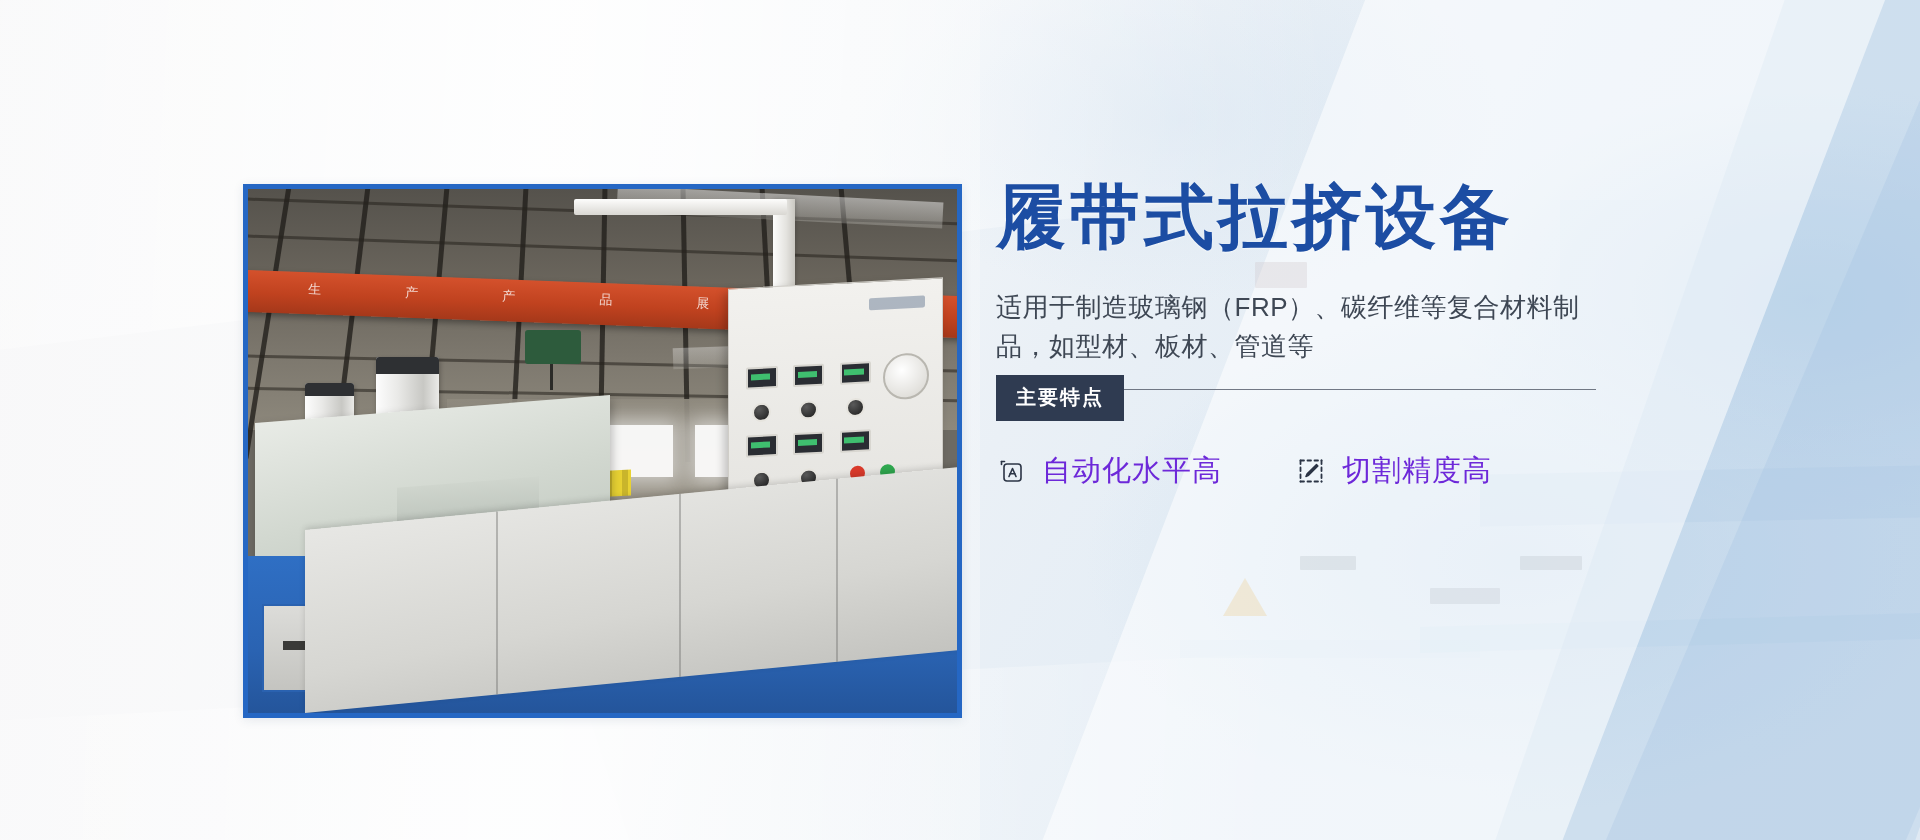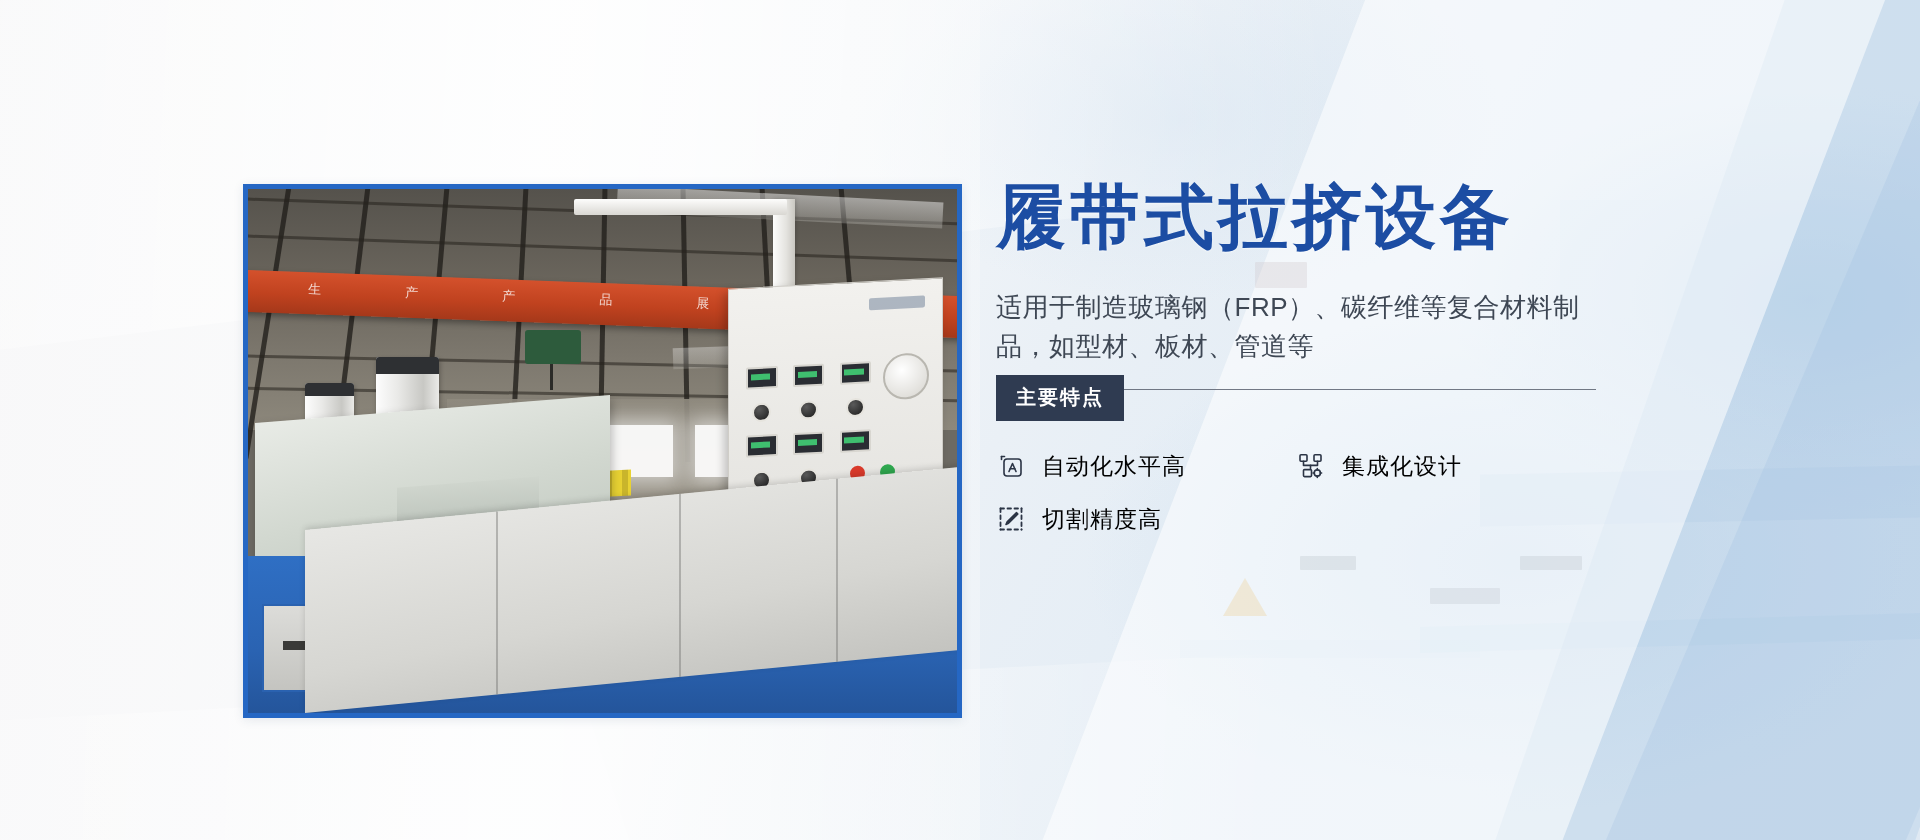--- a/index.html
+++ b/index.html
@@ -369,22 +369,22 @@
     gap: 16px;
   }
   .feature-icon {
     width: 30px; height: 30px;
     flex: 0 0 30px;
     display: flex; align-items: center; justify-content: center;
     color: #2b3445;
   }
   .feature-icon svg { display: block; }
   .feature-label {
-    font-size: 23px;
-    color: #000000;
+    font-size: 29px;
+    color: #6d28d9;
     letter-spacing: 1px;
     white-space: nowrap;
   }
 </style>
 </head>
 <body>
 
 <div class="banner">
 
   <div class="bg-base"></div>
@@ -537,34 +537,20 @@
             <rect x="7" y="7" width="17" height="17" rx="3"></rect>
             <path d="M12 19.5 L15.5 11.5 L19 19.5" stroke-linecap="round" stroke-linejoin="round"></path>
             <path d="M13.2 16.8 H17.8" stroke-linecap="round"></path>
           </svg>
         </span>
         <span class="feature-label">自动化水平高</span>
       </div>
 
 
 
-      <div class="feature">
-        <span class="feature-icon">
-          <svg width="28" height="28" viewBox="0 0 28 28" fill="none" stroke="currentColor" stroke-width="1.6">
-            <rect x="3" y="2.8" width="7" height="6.4" rx="1"></rect>
-            <rect x="17" y="2.8" width="7" height="6.4" rx="1"></rect>
-            <path d="M6.5 9.2 V13.4 H20.5 V9.2" stroke-linecap="round" stroke-linejoin="round"></path>
-            <path d="M13.5 13.4 V16.4" stroke-linecap="round"></path>
-            <rect x="6.5" y="17.6" width="8" height="7" rx="1"></rect>
-            <circle cx="20.3" cy="21" r="3.1"></circle>
-            <path d="M20.3 16.6 V18.0 M20.3 24.0 V25.4 M16.0 21 H17.4 M23.2 21 H24.6" stroke-linecap="round"></path>
-          </svg>
-        </span>
-        <span class="feature-label">集成化设计</span>
-      </div>
 
 
       <div class="feature">
         <span class="feature-icon">
           <svg width="28" height="28" viewBox="0 0 28 28" fill="none" stroke="currentColor" stroke-width="1.8">
             <path d="M3.5 3.5 H7 M10.5 3.5 H14 M17.5 3.5 H21 M24.5 3.5 H24.6" stroke-linecap="round"></path>
             <path d="M3.5 24.5 H7 M10.5 24.5 H14 M17.5 24.5 H21 M24.5 24.5 H24.6" stroke-linecap="round"></path>
             <path d="M3.5 3.5 V7 M3.5 10.5 V14 M3.5 17.5 V21 M3.5 24.4 V24.5" stroke-linecap="round"></path>
             <path d="M24.5 3.5 V7 M24.5 10.5 V14 M24.5 17.5 V21 M24.5 24.4 V24.5" stroke-linecap="round"></path>
             <path d="M19.5 7.6 L20.9 9.0 L11.6 18.3 L8.9 19.5 L10.1 16.8 Z" fill="currentColor" stroke-linejoin="round" stroke-width="1.4"></path>

